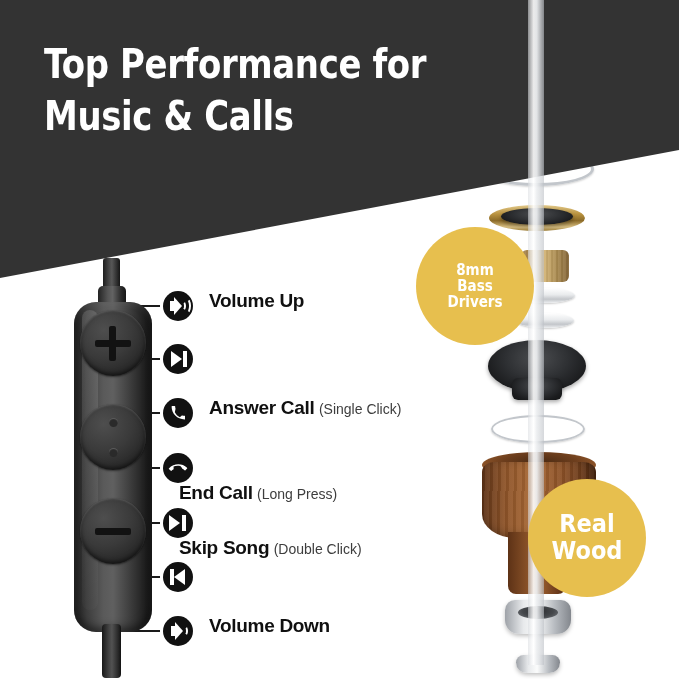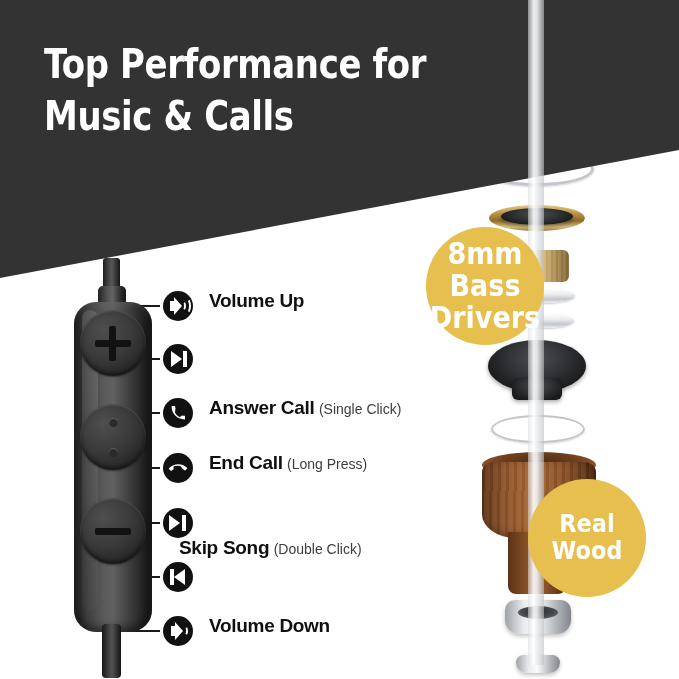--- a/index.html
+++ b/index.html
@@ -134,21 +134,21 @@
 
   
   .badge {
     position: absolute; border-radius: 50%;
     background: #e7bf4e;
     display: flex; align-items: center; justify-content: center;
     text-align: center; color: #ffffff; z-index: 7;
     font-family: "Liberation Sans Narrow", "DejaVu Sans Condensed", "Liberation Sans", sans-serif;
     font-weight: bold; line-height: 1.07; white-space: pre-line;
   }
-  .badge-bass { left: 426px; top: 227px; width: 118px; height: 118px; font-size: 30px; }
+  .badge-bass { left: 416px; top: 227px; width: 118px; height: 118px; font-size: 15px; }
   .badge-wood { left: 528px; top: 479px; width: 118px; height: 118px; font-size: 25px; }
   .shaft {
     position: absolute; left: 528px; width: 16px; z-index: 3;
     background: linear-gradient(90deg, rgba(215,218,222,.55) 0%, rgba(255,255,255,.9) 35%, rgba(236,238,240,.95) 55%, rgba(186,190,196,.6) 100%);
   }
   .ring-chrome {
     position: absolute; border-radius: 50%;
     background: linear-gradient(180deg,#f4f5f6 0%,#c9ccd1 30%,#8e9298 55%,#dfe2e5 78%,#a9adb3 100%);
     box-shadow: 0 1px 2px rgba(0,0,0,.25);
   }
@@ -337,21 +337,21 @@
           <path fill="#ffffff" d="M6.6 10.8c1.9 3.7 4.9 6.7 8.6 8.6l2.9-2.9c.4-.4.9-.5 1.3-.3 1.2.4 2.5.6 3.8.6.6 0 1 .4 1 1V22c0 .6-.4 1-1 1C10.8 23 1 13.2 1 1c0-.6.4-1 1-1h4.2c.6 0 1 .4 1 1 0 1.3.2 2.6.6 3.8.1.4 0 .9-.3 1.3L6.6 10.8z"></path>
         </svg>
       </span>
     </span>
     <span class="f-text">
       <span class="f-label">Answer Call</span>
       <span class="f-sub">(Single Click)</span>
     </span>
   </div>
 
-  <div class="feature" style="left:163px; top:453px;">
+  <div class="feature" style="left:163px; top:453px;flex-direction:column;">
     <span class="f-icon">
       <span class="g handset handset-end">
         <svg width="14" height="16" viewBox="0 0 24 24" aria-hidden="true">
           <path fill="#ffffff" d="M6.6 10.8c1.9 3.7 4.9 6.7 8.6 8.6l2.9-2.9c.4-.4.9-.5 1.3-.3 1.2.4 2.5.6 3.8.6.6 0 1 .4 1 1V22c0 .6-.4 1-1 1C10.8 23 1 13.2 1 1c0-.6.4-1 1-1h4.2c.6 0 1 .4 1 1 0 1.3.2 2.6.6 3.8.1.4 0 .9-.3 1.3L6.6 10.8z"></path>
         </svg>
       </span>
     </span>
     <span class="f-text">
       <span class="f-label">End Call</span>
       <span class="f-sub">(Long Press)</span>

